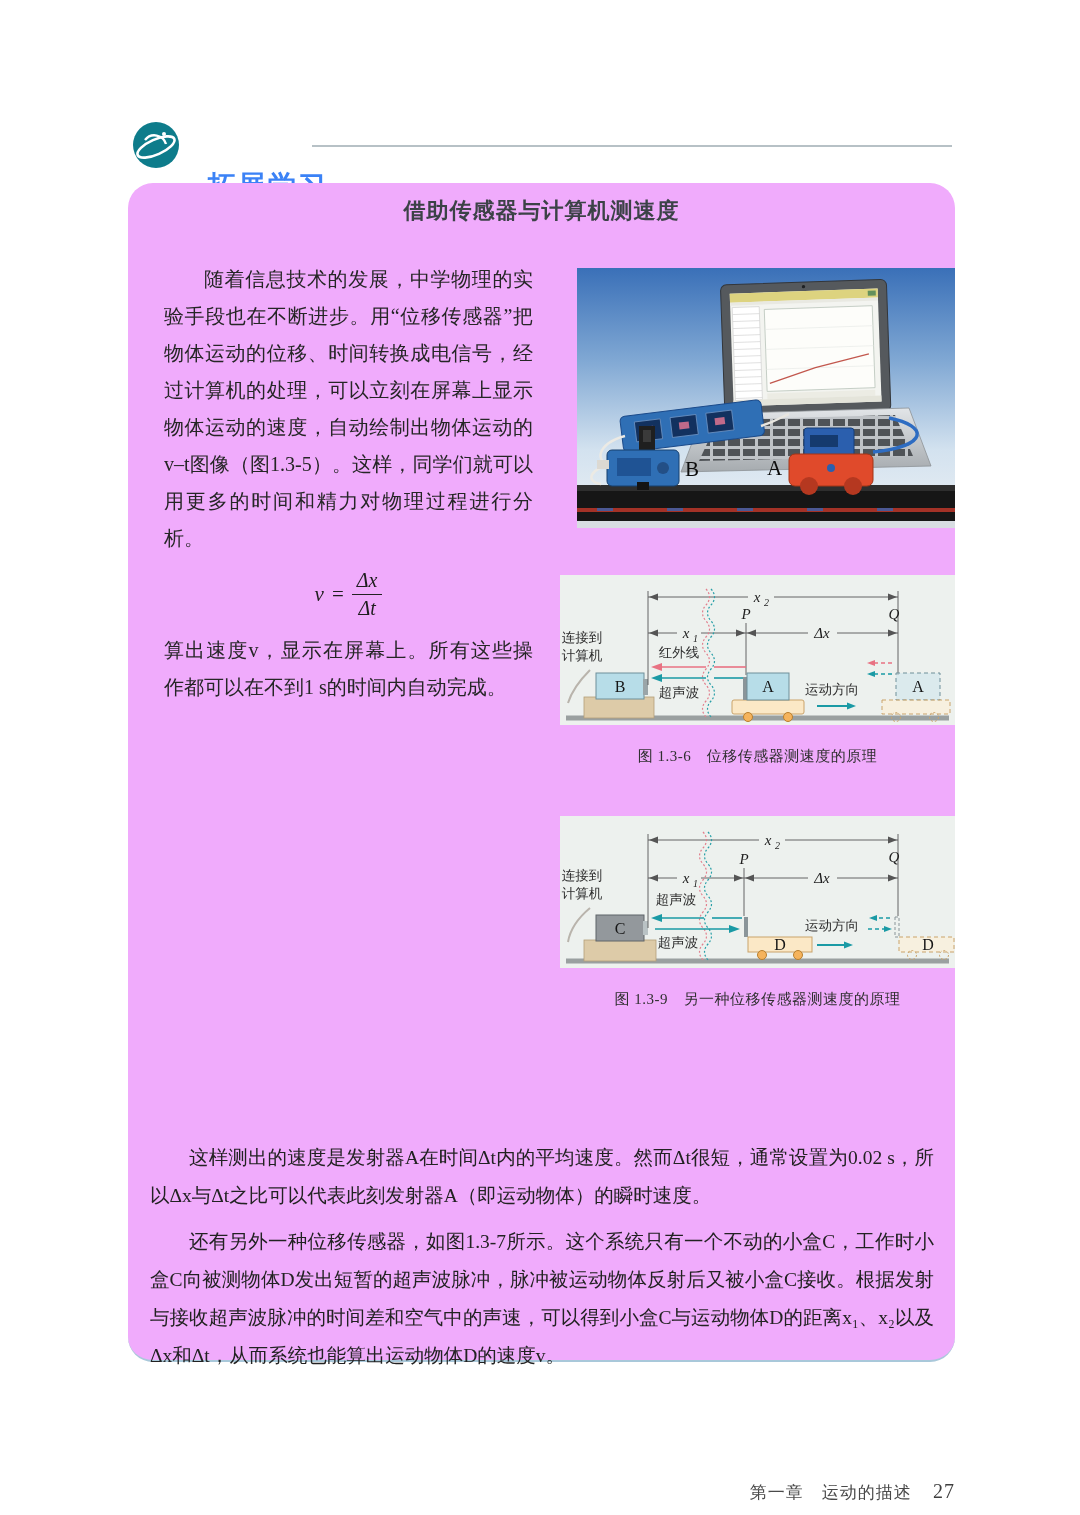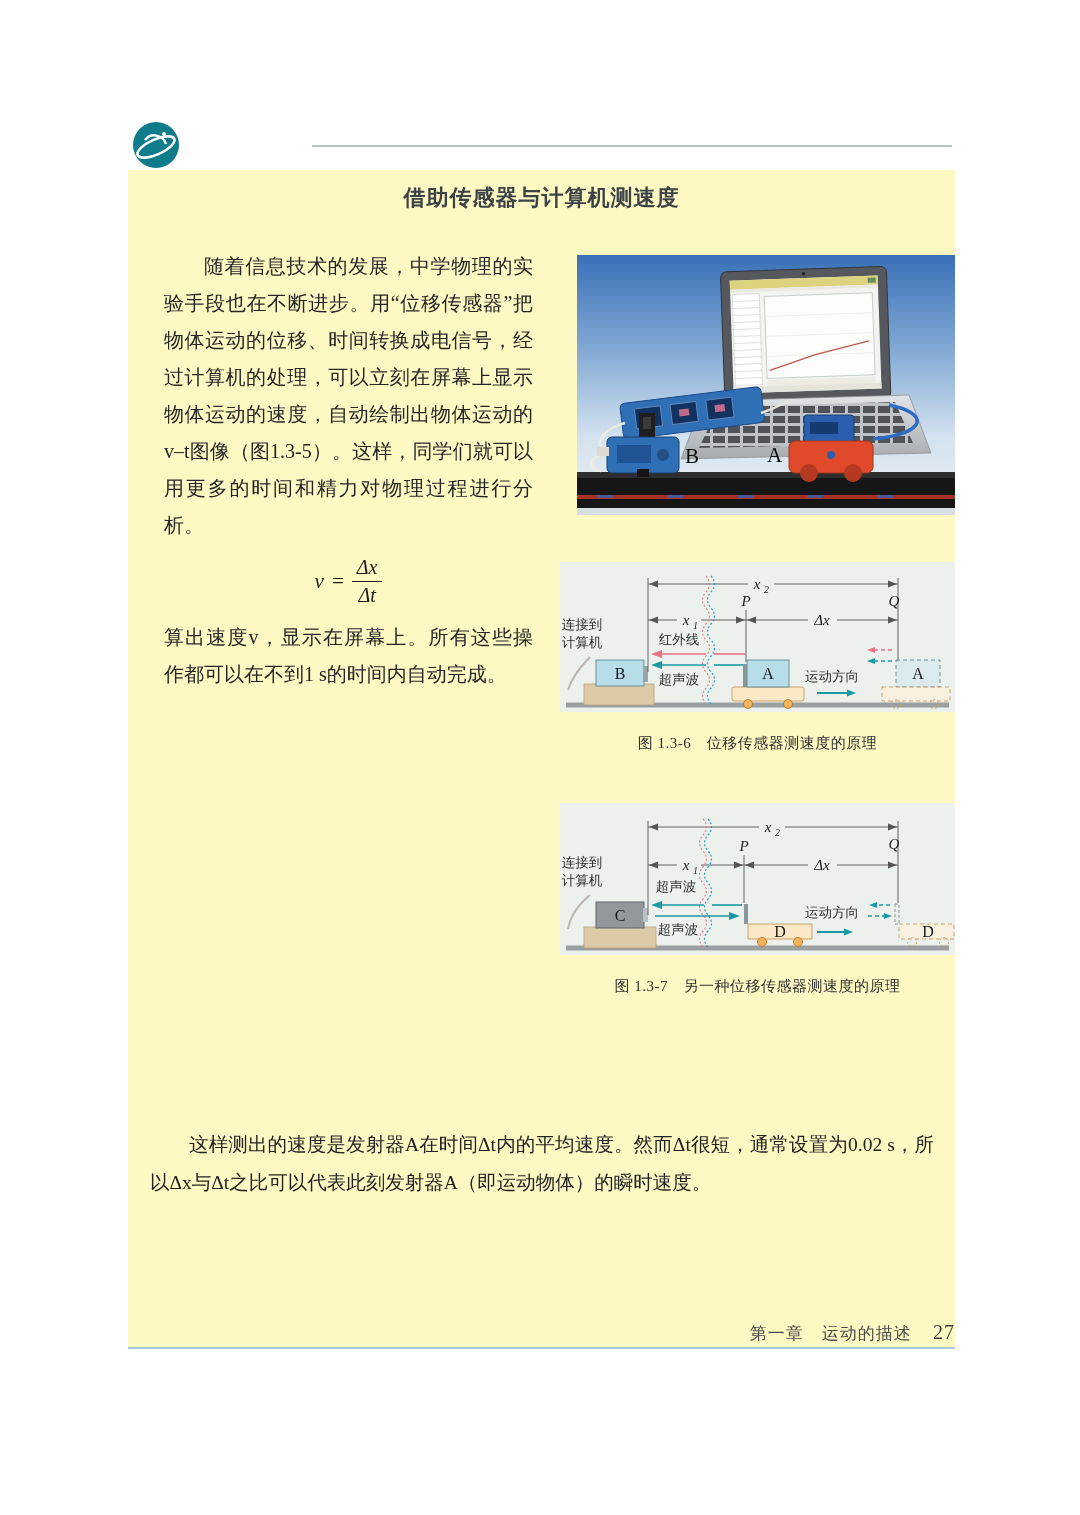--- a/index.html
+++ b/index.html
@@ -4,22 +4,22 @@
 <style>
   html,body{margin:0;padding:0;background:#fff;}
   .page{position:relative;width:1080px;height:1515px;background:#ffffff;overflow:hidden;
         font-family:"Liberation Serif","DejaVu Serif",serif;color:#262626;}
   
   .logo{position:absolute;left:131px;top:120px;width:50px;height:50px;}
   .header-label{position:absolute;left:208px;top:127px;font-size:28px;font-weight:bold;
         color:#3b82f6;font-family:"Liberation Sans","DejaVu Sans",sans-serif;letter-spacing:2px;margin-top:40px;}
   .header-rule{position:absolute;left:312px;top:145px;width:640px;height:2px;background:#b7c1c6;}
   
-  .panel{position:absolute;left:128px;top:170px;width:827px;height:1177px;
-        background:#fef9c3;border-bottom:2px solid #a9c8da;}
+  .panel{position:absolute;left:128px;top:183px;width:827px;height:1177px;
+        background:#f0abfc;border-bottom:2px solid #a9c8da;border-radius:25px;}
   .title{position:absolute;left:0;top:13px;width:100%;text-align:center;font-size:22px;
         font-weight:bold;color:#3c4247;letter-spacing:1px;}
   .left-col{position:absolute;left:24px;top:66px;width:393px;}
   .left-col p{margin:12px;font-size:20px;line-height:37px;text-align:justify;text-indent:2em;color:#262626;}
   .left-col p.noindent{text-indent:0;font-family:Liberation Serif, serif;}
   .formula{display:flex;justify-content:center;align-items:center;margin:10px 0 8px;
         font-size:21px;font-style:italic;color:#1e1e1e;}
   .formula .eq{margin:0 8px;font-style:normal;}
   .frac{display:inline-block;text-align:center;vertical-align:middle;font-size:20px;}
   .frac .num{display:block;border-bottom:1.6px solid #222;padding:0 5px 2px;}
@@ -29,21 +29,21 @@
   .figsvg{display:block;width:395px;}
   .fig-caption{margin-top:9px;text-align:center;font-size:15px;color:#2f2f2f;
         font-weight:500;letter-spacing:.5px;}
   .cap-gap1{margin-top:9px;}
   .cap-gap2{margin-top:22px;}
   .mt-fig6{margin-top:47px;}
   .mt-fig7{margin-top:50px;}
   .fullwidth{position:absolute;left:14px;top:948px;width:800px;}
   .fullwidth p{margin:8px;font-size:19.5px;line-height:38px;text-align:justify;text-indent:2em;color:#222;}
   
-  .footer{position:absolute;left:128px;top:1321px;width:827px;text-align:right;
+  .footer{position:absolute;left:128px;top:1480px;width:827px;text-align:right;
         font-size:17px;color:#4a4a4a;letter-spacing:1px;}
   .footer .page-num{font-size:20px;color:#3f3f3f;margin-left:16px;}
   
   svg text{font-family:"Liberation Serif","DejaVu Serif",serif;}
   .cjk{font-size:13.5px;fill:#2e2e2e;}
   .mathv{font-style:italic;font-size:15px;fill:#1e1e1e;}
   .mathsub{font-style:italic;font-size:10px;fill:#1e1e1e;}
   .boxletter{font-size:16px;fill:#161616;}
   .photoletter{font-size:21px;fill:#0d0d0d;}
 </style>
@@ -299,25 +299,26 @@
         <line x1="330" y1="102" x2="314" y2="102" stroke="#1a9aa5" stroke-width="1.5" stroke-dasharray="4,3"></line>
         <polygon points="309,102 317,99 317,105" fill="#1a9aa5"></polygon>
         <line x1="308" y1="113" x2="324" y2="113" stroke="#1a9aa5" stroke-width="1.5" stroke-dasharray="4,3"></line>
         <polygon points="332,113 324,110 324,116" fill="#1a9aa5"></polygon>
         <rect x="335" y="101" width="4" height="20" fill="none" stroke="#8a9599" stroke-dasharray="3,2"></rect>
         <rect x="339" y="121" width="55" height="15" fill="#fdf0d5" fill-opacity=".6" stroke="#caa36a" stroke-dasharray="4,3"></rect>
         <text x="368" y="134" class="boxletter" text-anchor="middle">D</text>
         <circle cx="352" cy="139" r="4.5" fill="none" stroke="#caa36a" stroke-dasharray="2,2"></circle>
         <circle cx="384" cy="139" r="4.5" fill="none" stroke="#caa36a" stroke-dasharray="2,2"></circle>
       </svg>
-      <div class="fig-caption cap-gap2">图 1.3-7　另一种位移传感器测速度的原理</div>
+      <div class="fig-caption cap-gap2">图 1.3-9　另一种位移传感器测速度的原理</div>
     </div>
 
     <div class="fullwidth">
       <p>这样测出的速度是发射器A在时间Δt内的平均速度。然而Δt很短，通常设置为0.02 s，所以Δx与Δt之比可以代表此刻发射器A（即运动物体）的瞬时速度。</p>
+      <p>还有另外一种位移传感器，如图1.3-7所示。这个系统只有一个不动的小盒C，工作时小盒C向被测物体D发出短暂的超声波脉冲，脉冲被运动物体反射后又被小盒C接收。根据发射与接收超声波脉冲的时间差和空气中的声速，可以得到小盒C与运动物体D的距离x₁、x₂以及Δx和Δt，从而系统也能算出运动物体D的速度v。</p>
     </div>
   </div>
 
   <div class="footer">
     <span>第一章　运动的描述</span>
     <span class="page-num">27</span>
   </div>
 
 </div>
 

